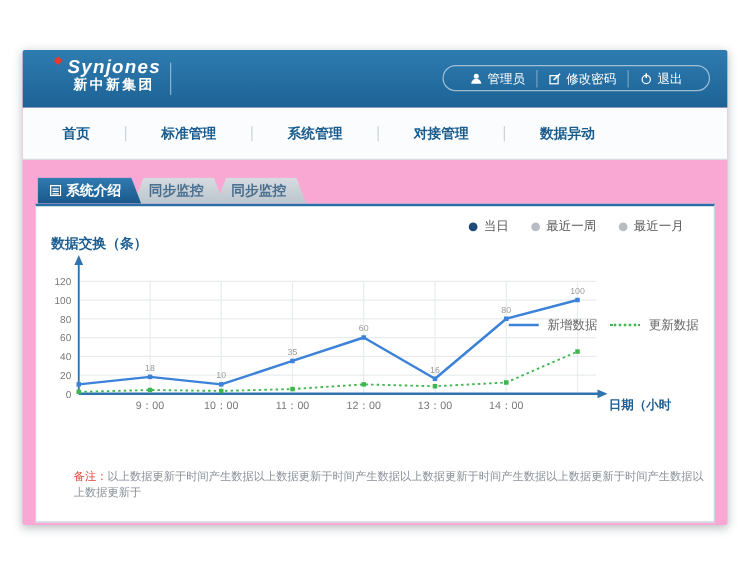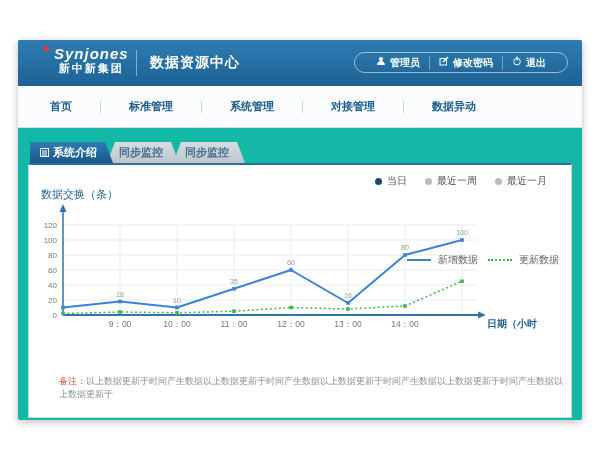--- a/index.html
+++ b/index.html
@@ -1,31 +1,31 @@
 <!DOCTYPE html>
 <html><head>
 <meta charset="utf-8">
 <style>
   * { margin:0; padding:0; box-sizing:border-box; }
   html,body { width:600px; height:450px; background:#ffffff; overflow:hidden;
               font-family:"Liberation Sans","DejaVu Sans",sans-serif; }
   .window { position:absolute; left:18px; top:40px; width:564px; height:380px;
-            background:#14b8a6; box-shadow:0 2px 8px rgba(60,70,80,.35); border-radius:2px; overflow:hidden; }
+            background:#f9a8d4; box-shadow:0 2px 8px rgba(60,70,80,.35); border-radius:2px; overflow:hidden; }
 
   
   .topbar { position:relative; height:46px; background:linear-gradient(#2e7cb0,#1d6295); }
   .logo { position:absolute; left:36px; top:5px; color:#fff; text-align:center; }
   .logo-en { font-size:15px; font-weight:bold; font-style:italic; letter-spacing:1px; line-height:17px; }
   .logo-cn { font-size:11px; font-weight:bold; letter-spacing:2px; line-height:13px; }
   .logo-accent { position:absolute; left:26px; top:6px; width:5px; height:5px; background:#e8392e; transform:rotate(45deg); }
   .logo-divider { position:absolute; left:118px; top:10px; width:1px; height:26px; background:rgba(255,255,255,.45); }
   .app-title { position:absolute; left:132px; top:14px; color:#fff; font-size:14px; font-weight:bold; letter-spacing:1px; }
   .user-pill { position:absolute; right:14px; top:12px; height:21px; display:flex; align-items:center;
                border:1px solid rgba(255,255,255,.55); border-radius:11px; padding:0 12px; }
-  .pill-item { display:flex; gap:4px; color:#fff; font-size:10px; padding:0 9px; cursor:pointer;font-weight:bold; }
+  .pill-item { display:flex; align-items:center; gap:4px; color:#fff; font-size:10px; padding:0 9px; cursor:pointer; }
   .pill-item + .pill-item { border-left:1px solid rgba(255,255,255,.35); }
   .pill-item svg { display:block; }
 
   
   .nav { height:42px; background:#fbfcfd; border-bottom:1px solid #d6dce1; display:flex; align-items:center; padding-left:26px; }
   .nav-item { color:#1a5c8e; font-size:11px; font-weight:bold; padding:0 6px; cursor:pointer; }
   .nav-sep { width:1px; height:12px; background:#ccd3d9; margin:0 22px; }
 
   
   .content { position:relative; height:307px; }
@@ -39,21 +39,21 @@
   .tab svg { display:block; }
 
   .card { position:absolute; left:10px; right:10px; top:35px; bottom:17px; background:#fff;
           border:1px solid #ccd6dd; border-top:2px solid #2a6ea6; }
 
   .range-group { position:absolute; top:9px; right:24px; display:flex; align-items:flex-end; gap:18px; }
   .range-option { display:flex; align-items:center; gap:5px; font-size:10px; color:#555; cursor:pointer; }
   .radio-dot { width:7px; height:7px; border-radius:50%; background:#b7bdc3; }
   .range-option.selected .radio-dot { background:#1d4a77; }
 
-  .y-axis-title { position:absolute; left:12px; top:22px; color:#1d5f93; font-size:11px; font-weight:normal; }
+  .y-axis-title { position:absolute; left:12px; top:22px; color:#1d5f93; font-size:11px; font-weight:bold; }
 
   .chart-wrap { position:absolute; left:8px; top:38px; width:500px; height:132px; }
 
   .legend { position:absolute; right:12px; top:88px; display:flex; gap:10px; }
   .legend-row { display:flex; align-items:center; gap:7px; font-size:10px; color:#666; }
   .legend-line { width:24px; height:0; }
   .legend-line.solid { border-top:2px solid #3b82d8; }
   .legend-line.dotted { border-top:2px dotted #3eb84e; }
 
   .note { position:absolute; left:30px; top:210px; font-size:9px; color:#8a9199; }
@@ -64,21 +64,20 @@
 
 <div class="window">
 
   <div class="topbar">
     <span class="logo-accent"></span>
     <div class="logo">
       <div class="logo-en">Synjones</div>
       <div class="logo-cn">新中新集团</div>
     </div>
     <div class="logo-divider"></div>
-    <div class="app-title">数据资源中心</div>
 
     <div class="user-pill">
       <div class="pill-item">
         <span>
           <svg width="10" height="10" viewBox="0 0 10 10">
               <circle cx="5" cy="3" r="2" fill="#fff"></circle>
               <path d="M1 9c0-2.2 1.8-4 4-4s4 1.8 4 4z" fill="#fff"></path>
             </svg>
         </span>
         <span>管理员</span>

